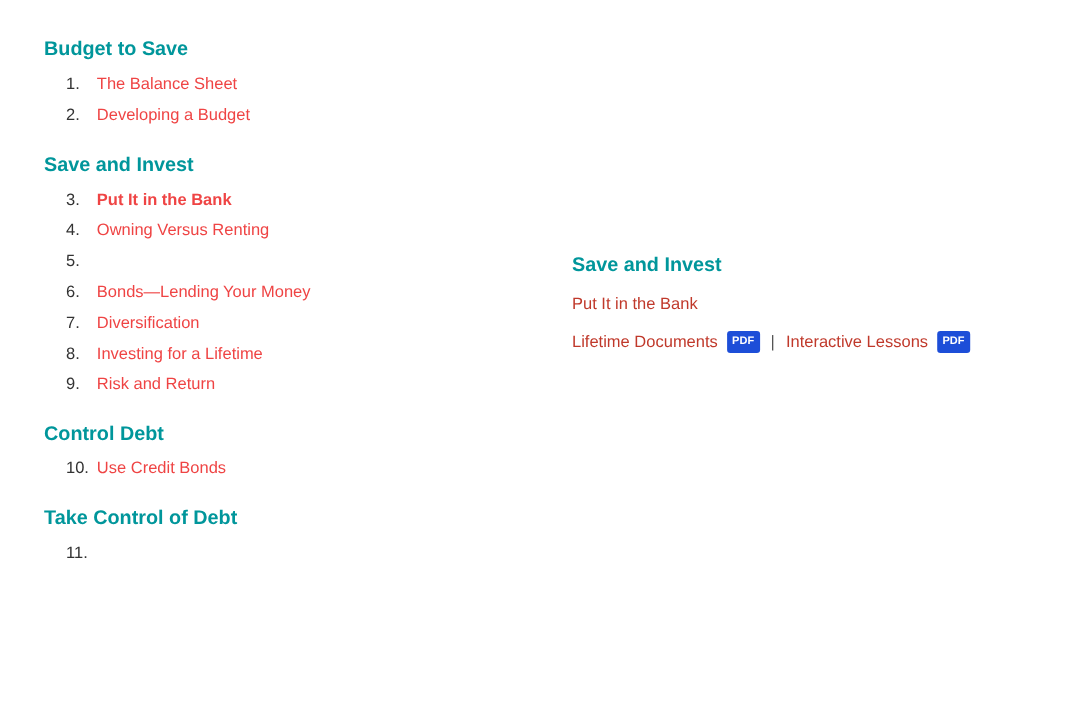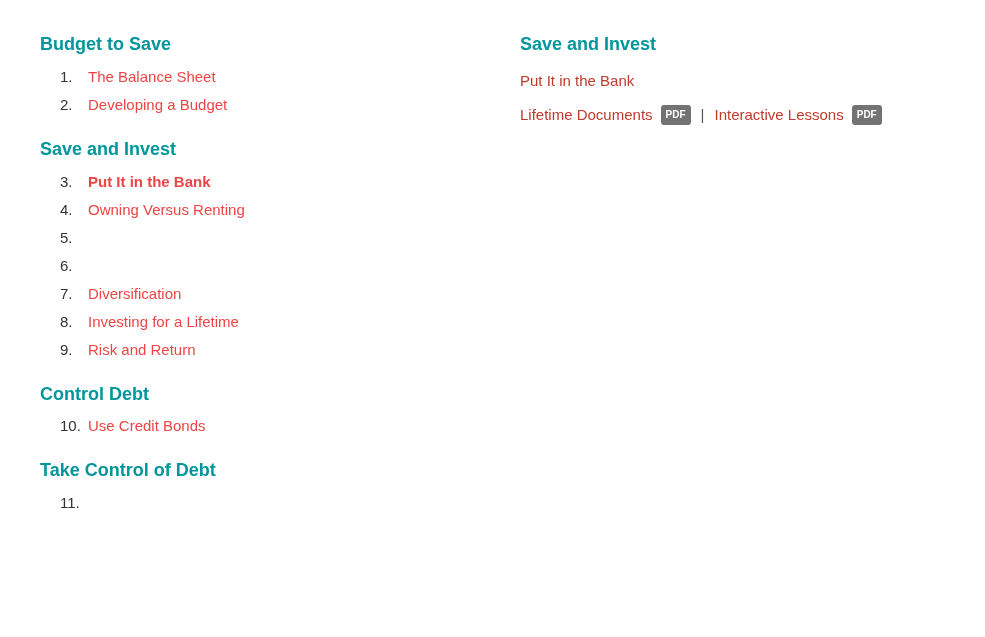--- a/index.html
+++ b/index.html
@@ -1,18 +1,19 @@
 <!DOCTYPE html>
 <html><head>
   <meta charset="utf-8">
   <style>
     * {
       margin: 0;
       padding: 0;
       box-sizing: border-box;
+      align-items: center;
     }
     body {
       font-family: Arial, sans-serif;
       background-color: #fff;
       color: #333;
       font-size: 15px;
       line-height: 1.6;
       padding: 30px 40px;
     }
     .layout {
@@ -78,21 +79,21 @@
       font-size: 15px;
       color: #333;
       flex-wrap: wrap;
     }
     .procedure-label {
       color: #c0392b;
       text-decoration: none;
       font-size: 15px;
     }
     .pdf-badge {
-      background-color: #737373;
+      background-color: #1d4ed8;
       color: #fff;
       font-size: 10px;
       font-weight: bold;
       padding: 2px 5px;
       border-radius: 3px;
       vertical-align: middle;
       display: inline-block;
     }
     .separator {
       color: #555;
@@ -124,20 +125,21 @@
         </li>
         <li>
           <span class="nav-number">4.</span>
           <a class="nav-link" href="#">Owning Versus Renting</a>
         </li>
         <li>
           <span class="nav-number">5.</span>
         </li>
         <li>
           <span class="nav-number">6.</span>
+          <a class="nav-link" href="#">Bonds—Lending Your Money</a>
         </li>
         <li>
           <span class="nav-number">7.</span>
           <a class="nav-link" href="#">Diversification</a>
         </li>
         <li>
           <span class="nav-number">8.</span>
           <a class="nav-link" href="#">Investing for a Lifetime</a>
         </li>
         <li>

